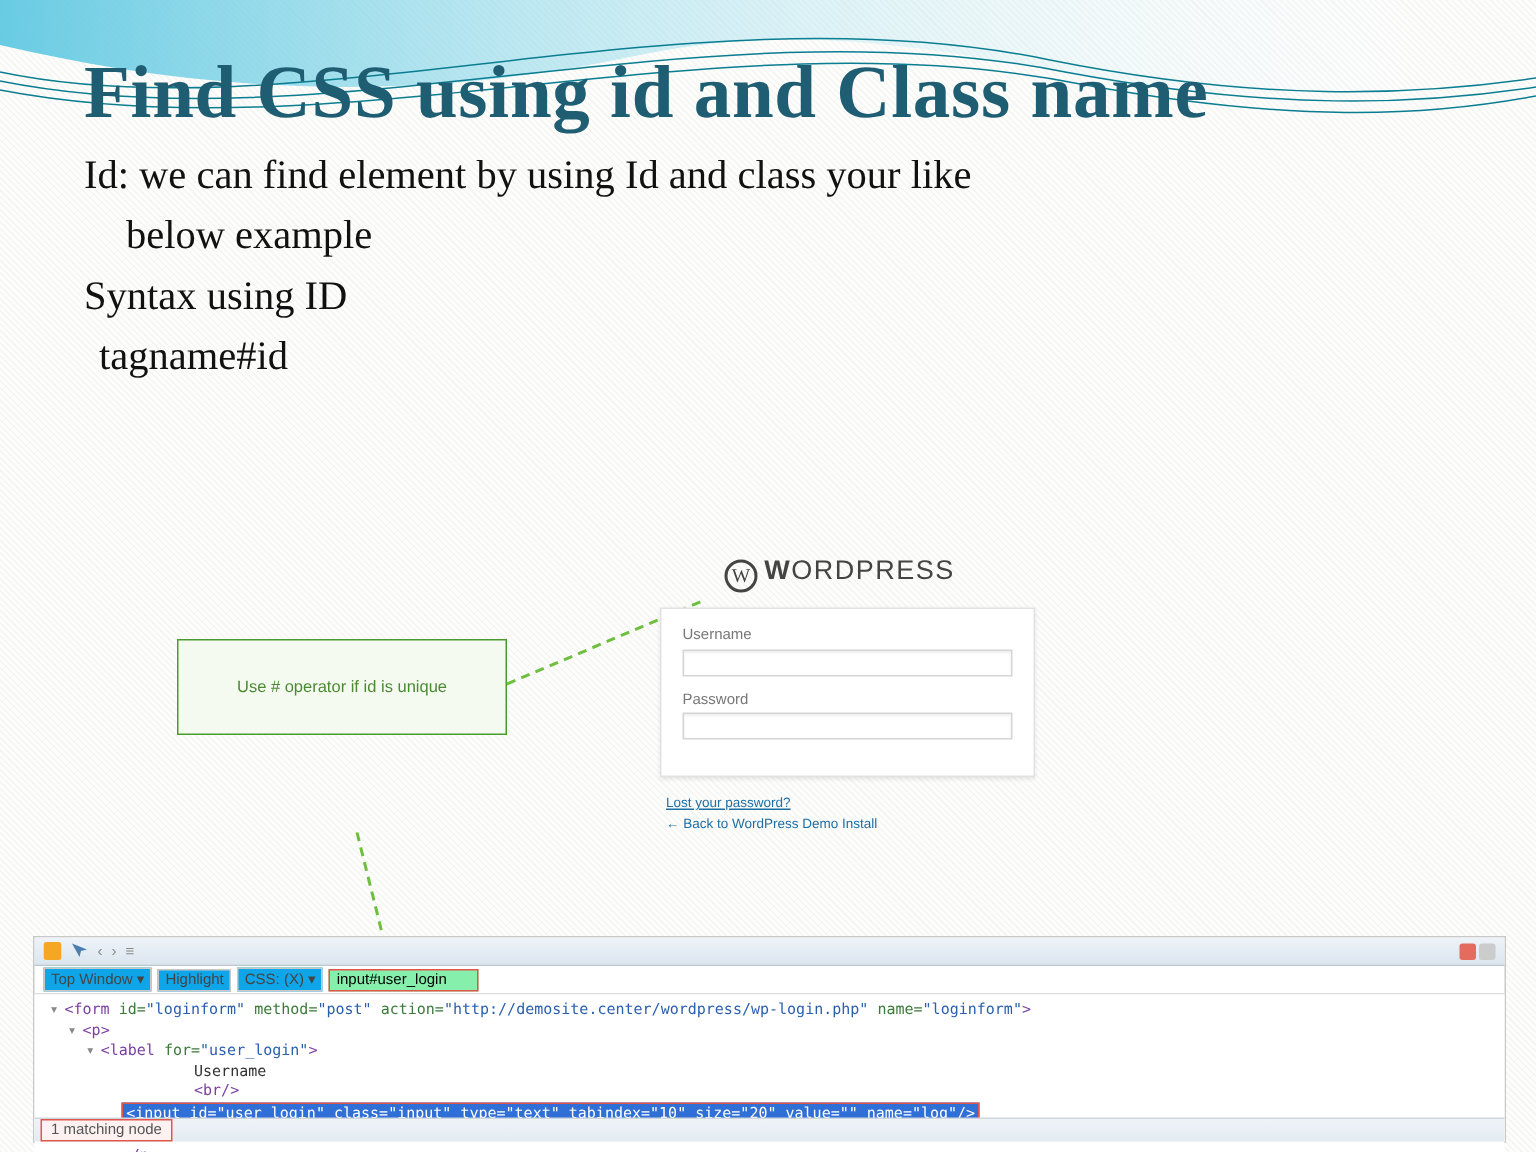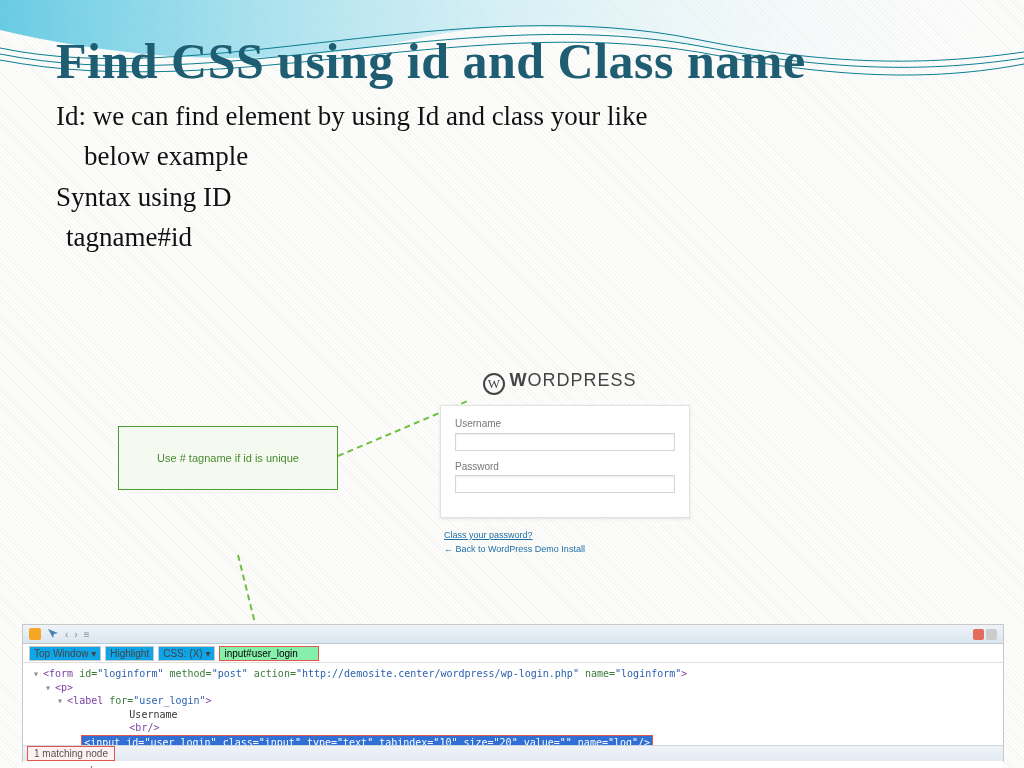--- a/index.html
+++ b/index.html
@@ -137,37 +137,37 @@
 <h1 class="slide-title">Find CSS using id and Class name</h1>
 
 <div class="body-text">
   <div>Id: we can find element by using Id and class your like</div>
   <div class="p2">below example</div>
   <div>Syntax using ID</div>
   <div style="margin-left:10px">tagname#id</div>
 </div>
 
 <div class="callout">
-  <span>Use # tagname if id is unique</span>
+  <span>Use # operator if id is unique</span>
 </div>
 <div class="dashed-line"></div>
 <div class="dashed-line2"></div>
 
 <div class="wp-wrap">
   <div class="wp-logo">
     <span class="wp-logo-mark">W</span><span class="w">W</span><span>ORD</span><span class="w" style="font-weight:400">PRESS</span>
   </div>
   <div class="wp-panel">
     <div class="wp-label">Username</div>
     <input class="wp-input" style="">
     <div class="wp-label">Password</div>
     <input class="wp-input" type="password" style="">
   </div>
   <div class="wp-links">
-    <div>Class your password?</div>
+    <div>Lost your password?</div>
     <div style="text-decoration:none;color:#1d6fa5">← Back to WordPress Demo Install</div>
   </div>
 </div>
 
 <div class="devtools">
   <div class="devtools-top">
     <div class="dt-iconrow">
       <span class="dt-ico"><svg width="12" height="12">
             <rect width="12" height="12" fill="#f5a623" rx="2"></rect>
           </svg></span>

